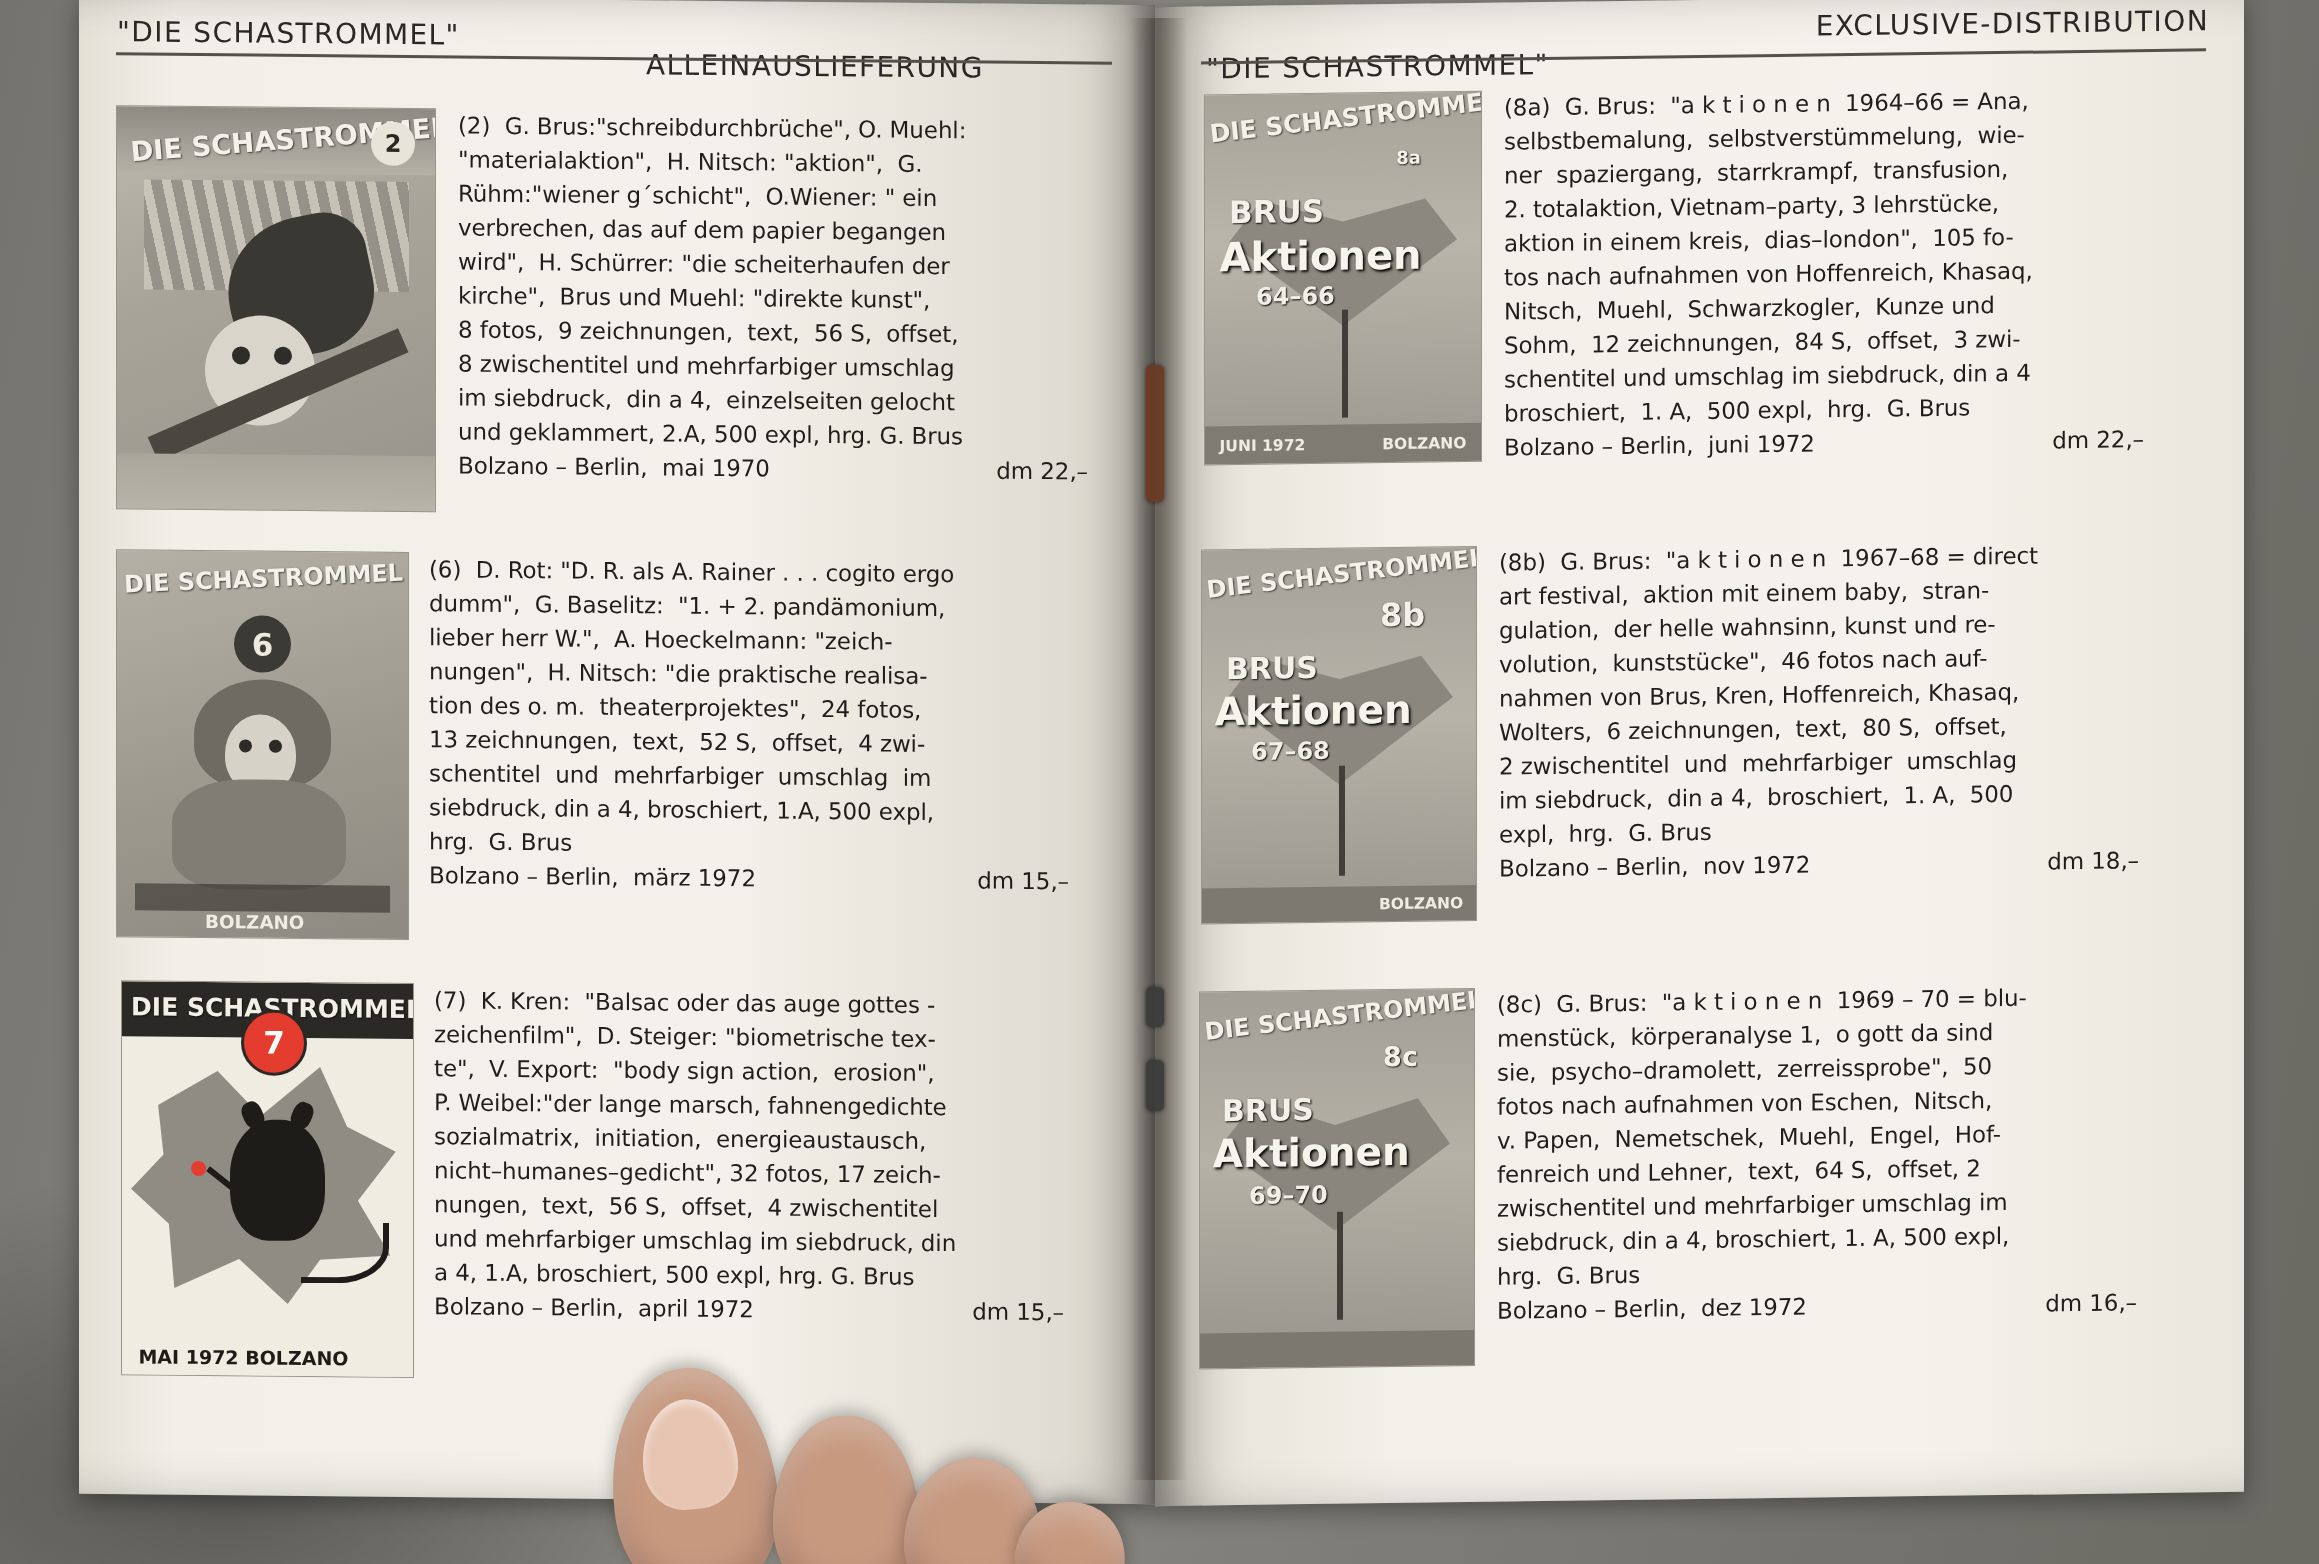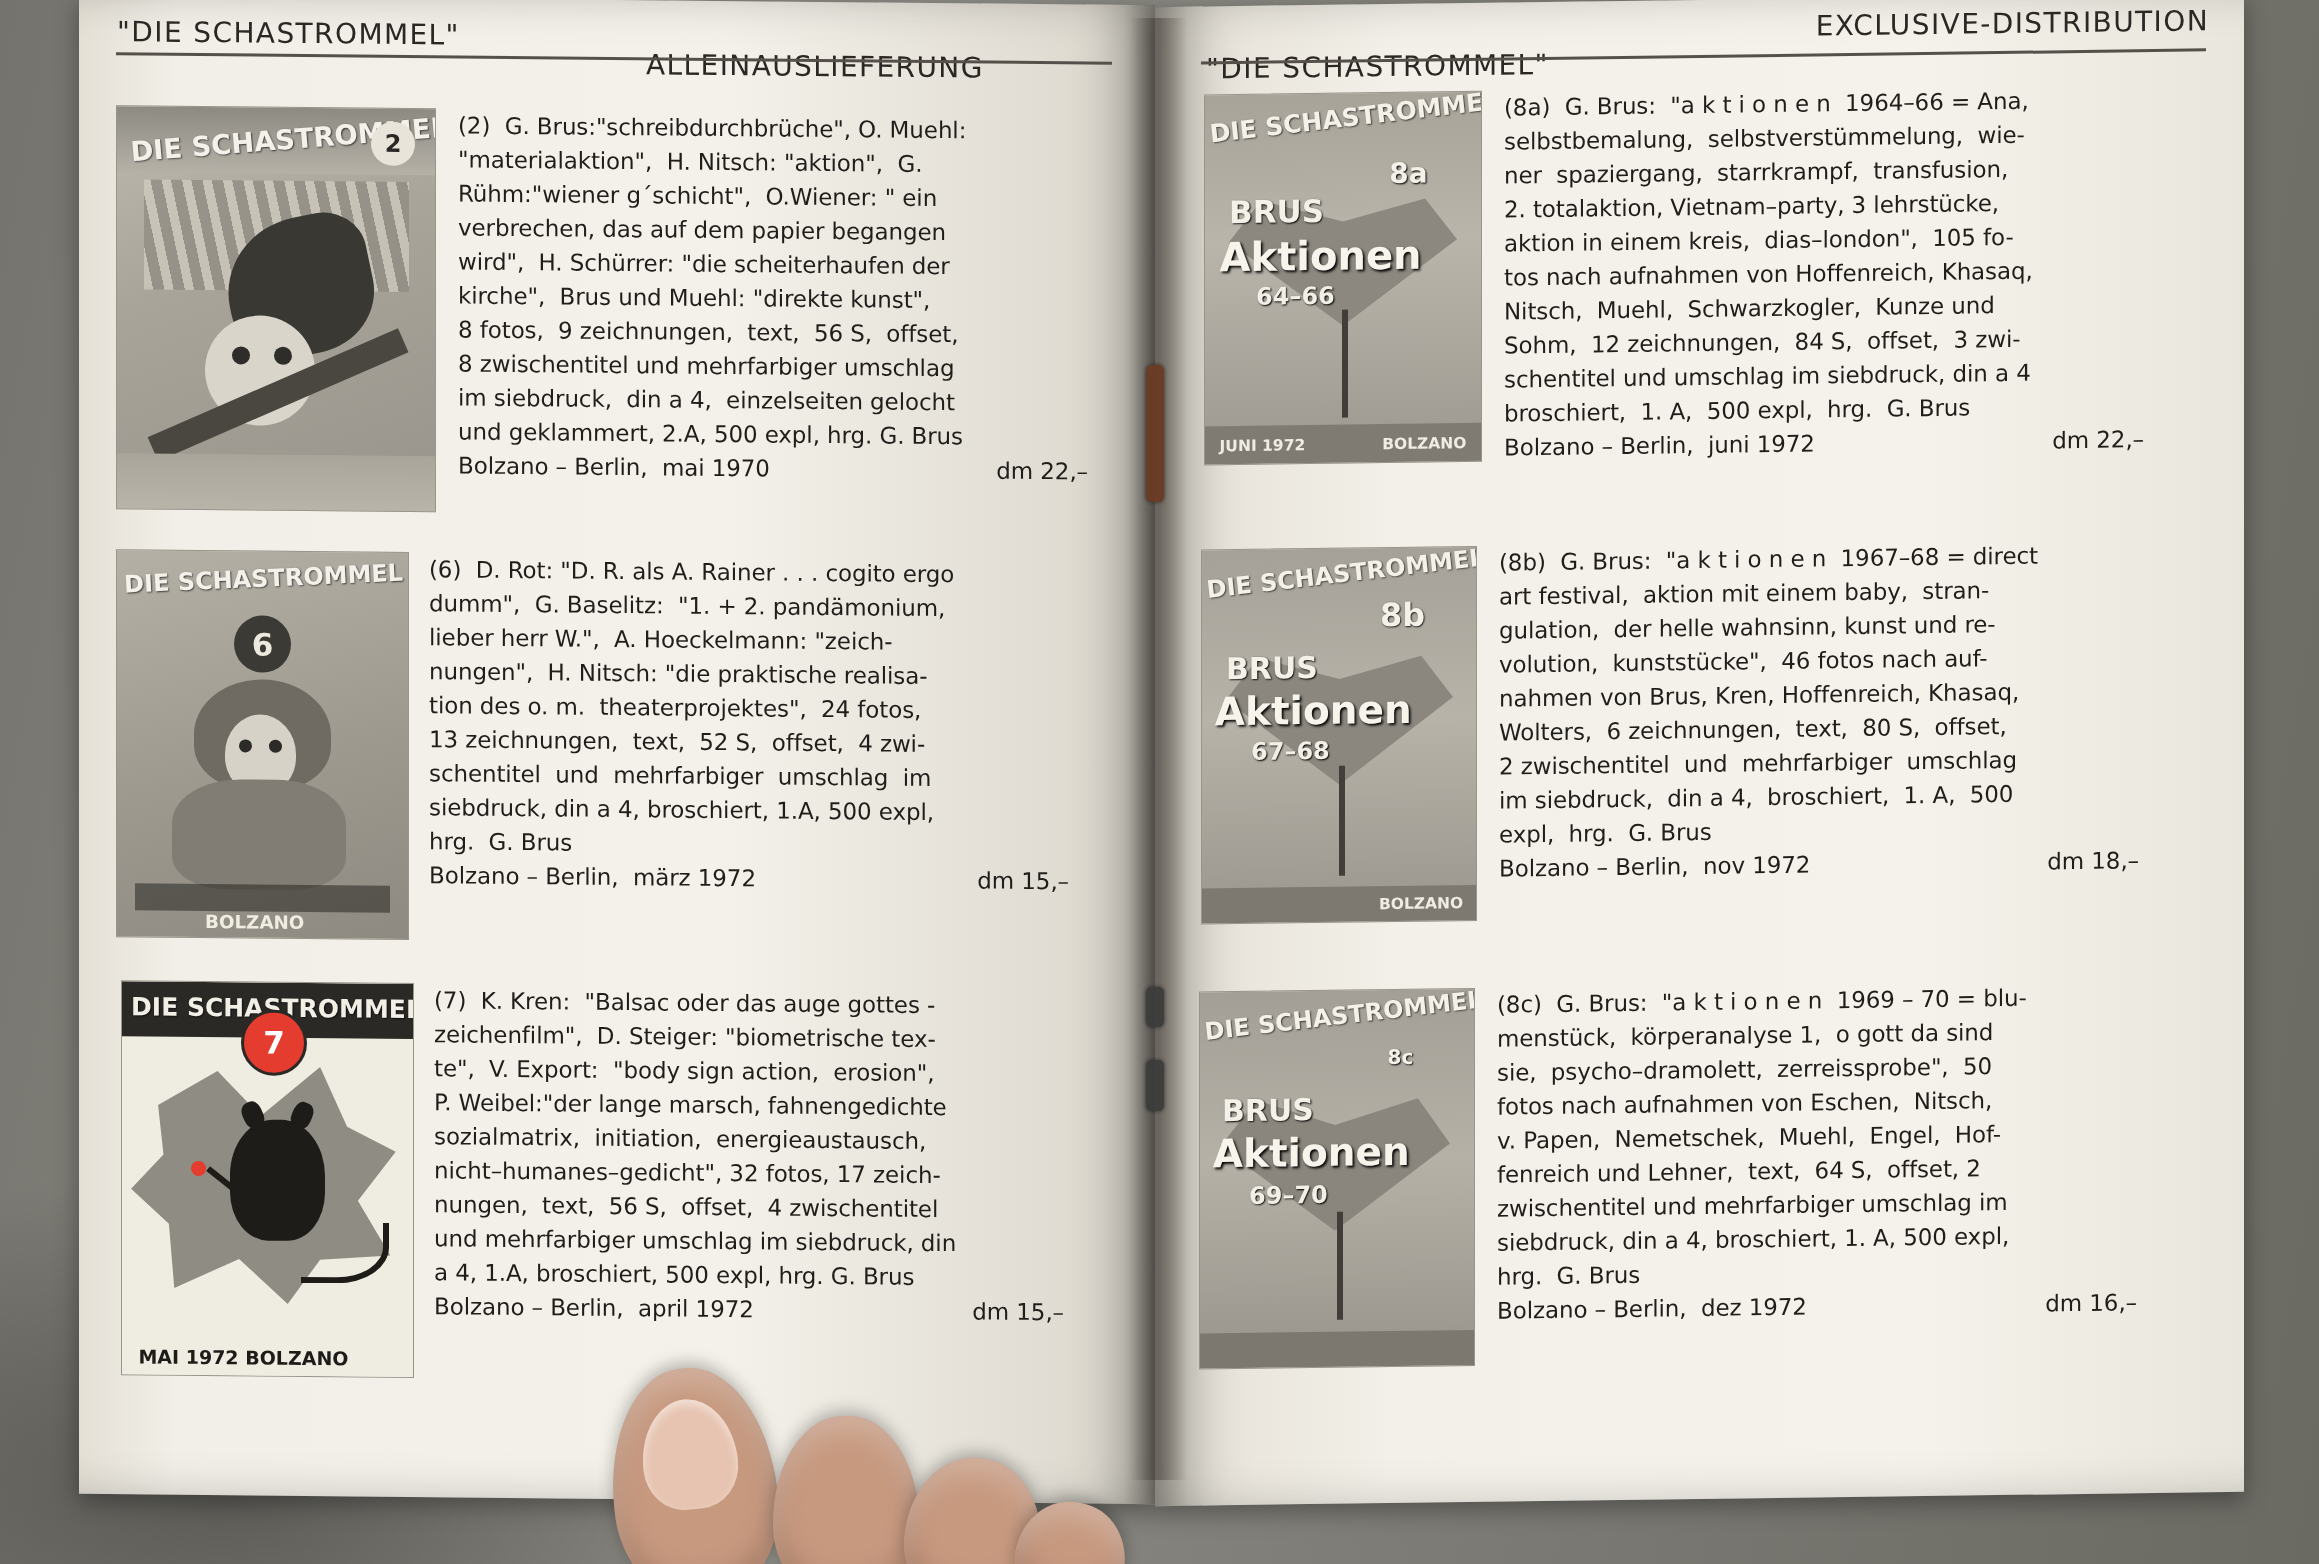--- a/index.html
+++ b/index.html
@@ -310,21 +310,21 @@
   <div class="page page-right">
 
     <div class="hdr" style="left:51px; top:46px;">"DIE SCHASTROMMEL"</div>
     <div class="hdr" style="right:35px; top:11px;">EXCLUSIVE-DISTRIBUTION</div>
     <div class="hdr-rule" style="left:46px; top:55px; width:1005px;"></div>
 
     <div class="row" style="left:49px; top:88px; width:1014px;">
       <div class="thumb" style="width:276px; height:369px;">
         <div class="inner" style="background:linear-gradient(180deg,#a7a399 0%,#b9b5ab 40%,#9c988f 100%);">
           <div class="ca-title" style="left:3.7px; top:9.1px; font-size:25px; transform:rotate(-6deg); color:#f4f1e8;">DIE SCHASTROMMEL</div>
-          <div class="ca-badge" style="left:179px; top:62px; width:49px; height:37px; background:transparent; color:#f4f1e8; font-size:28px; text-shadow:0.9px 0.9px 1.8px #000;">8a</div>
+          <div class="ca-badge" style="left:179px; top:46px; width:49px; height:37px; background:transparent; color:#f4f1e8; font-size:18px; text-shadow:0.9px 0.9px 1.8px #000;">8a</div>
           <div style="position:absolute;left:24px;top:95px;width:228px;height:137px;background:#8c887f;
                       clip-path:polygon(50% 100%,0% 38%,14% 8%,50% 24%,86% 8%,100% 38%);"></div>
           <div class="ca-word" style="left:24px; top:99px; font-size:31px; color:#f4f1e8; text-shadow:0.9px 0.9px 1.8px #000;">BRUS</div>
           <div class="ca-word" style="left:14.6px; top:139px; font-size:40px; color:#f7f4ec; text-shadow:1.8px 1.8px 2.7px #000;">Aktionen</div>
           <div class="ca-word" style="left:51px; top:188px; font-size:24px; color:#f2efe6; text-shadow:0.9px 0.9px 1.8px #000;">64–66</div>
           <div style="position:absolute;left:137px;top:216px;width:5.5px;height:108px;background:#413e39;"></div>
           <div style="position:absolute;left:0;bottom:0;right:0;height:38px;background:#7f7b73;"></div>
           <div class="ca-word" style="left:14.6px; bottom:9.1px; font-size:15.5px; color:#efece3;">JUNI 1972</div>
           <div class="ca-word" style="right:14.6px; bottom:9.1px; font-size:15.5px; color:#efece3;">BOLZANO</div>
         </div>
@@ -378,21 +378,21 @@
           <span>Bolzano – Berlin,  nov 1972</span>
           <span>dm 18,–</span>
         </div>
       </div>
     </div>
 
     <div class="row" style="left:44px; top:985px; width:1014px;">
       <div class="thumb" style="width:274px; height:376px;">
         <div class="inner" style="background:linear-gradient(180deg,#a39f96 0%,#b5b1a7 45%,#98948b 100%);">
           <div class="ca-title" style="left:3.7px; top:11px; font-size:24px; transform:rotate(-6deg); color:#f4f1e8;">DIE SCHASTROMMEL</div>
-          <div class="ca-badge" style="left:174px; top:48px; width:53px; height:37px; background:transparent; color:#f4f1e8; font-size:20px; text-shadow:0.9px 0.9px 1.8px #000;">8c</div>
+          <div class="ca-badge" style="left:174px; top:48px; width:53px; height:37px; background:transparent; color:#f4f1e8; font-size:27px; text-shadow:0.9px 0.9px 1.8px #000;">8c</div>
           <div style="position:absolute;left:20px;top:97px;width:230px;height:143px;background:#8a867d;
                       clip-path:polygon(50% 100%,0% 40%,16% 8%,50% 26%,86% 8%,100% 40%);"></div>
           <div class="ca-word" style="left:22px; top:101px; font-size:30px; color:#f4f1e8; text-shadow:0.9px 0.9px 1.8px #000;">BRUS</div>
           <div class="ca-word" style="left:12.8px; top:139px; font-size:39px; color:#f7f4ec; text-shadow:1.8px 1.8px 2.7px #000;">Aktionen</div>
           <div class="ca-word" style="left:49px; top:190px; font-size:24px; color:#f2efe6; text-shadow:0.9px 0.9px 1.8px #000;">69–70</div>
           <div style="position:absolute;left:137px;top:221px;width:5.5px;height:108px;background:#413e39;"></div>
           <div style="position:absolute;left:0;bottom:0;right:0;height:35px;background:#7c7870;"></div>
         </div>
       </div>
       <div style="flex:0 0 22px;"></div>

